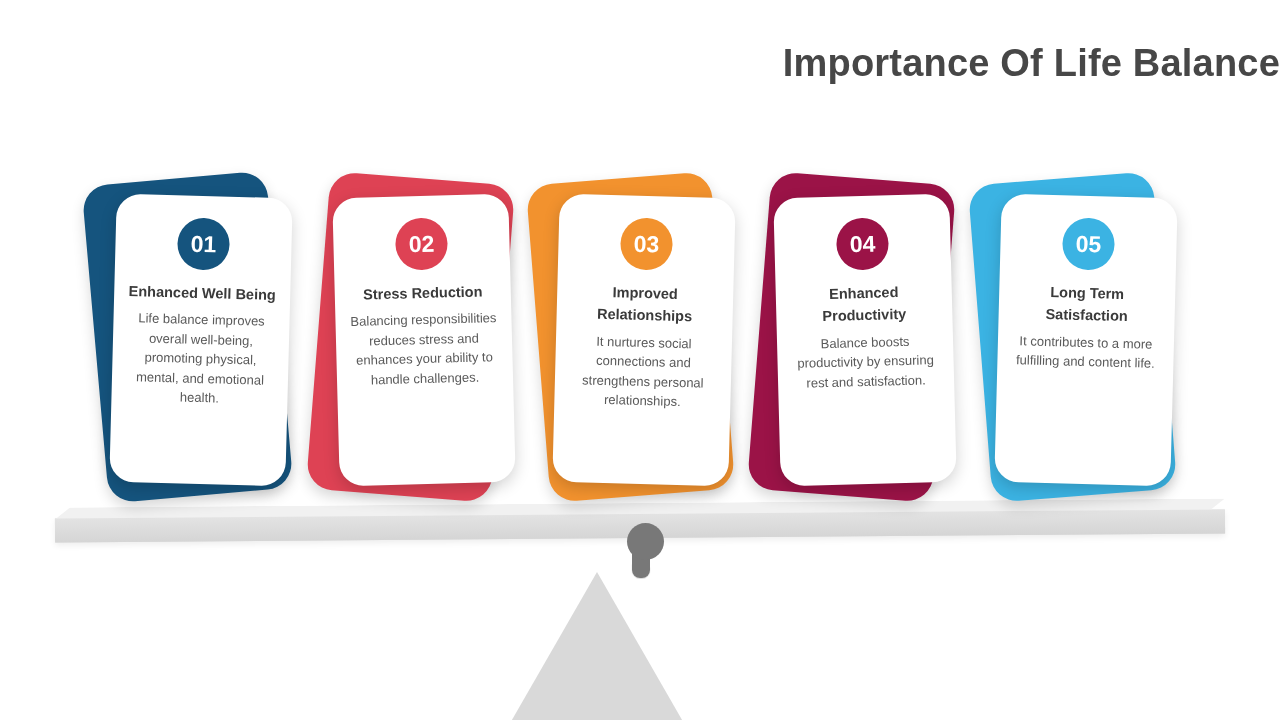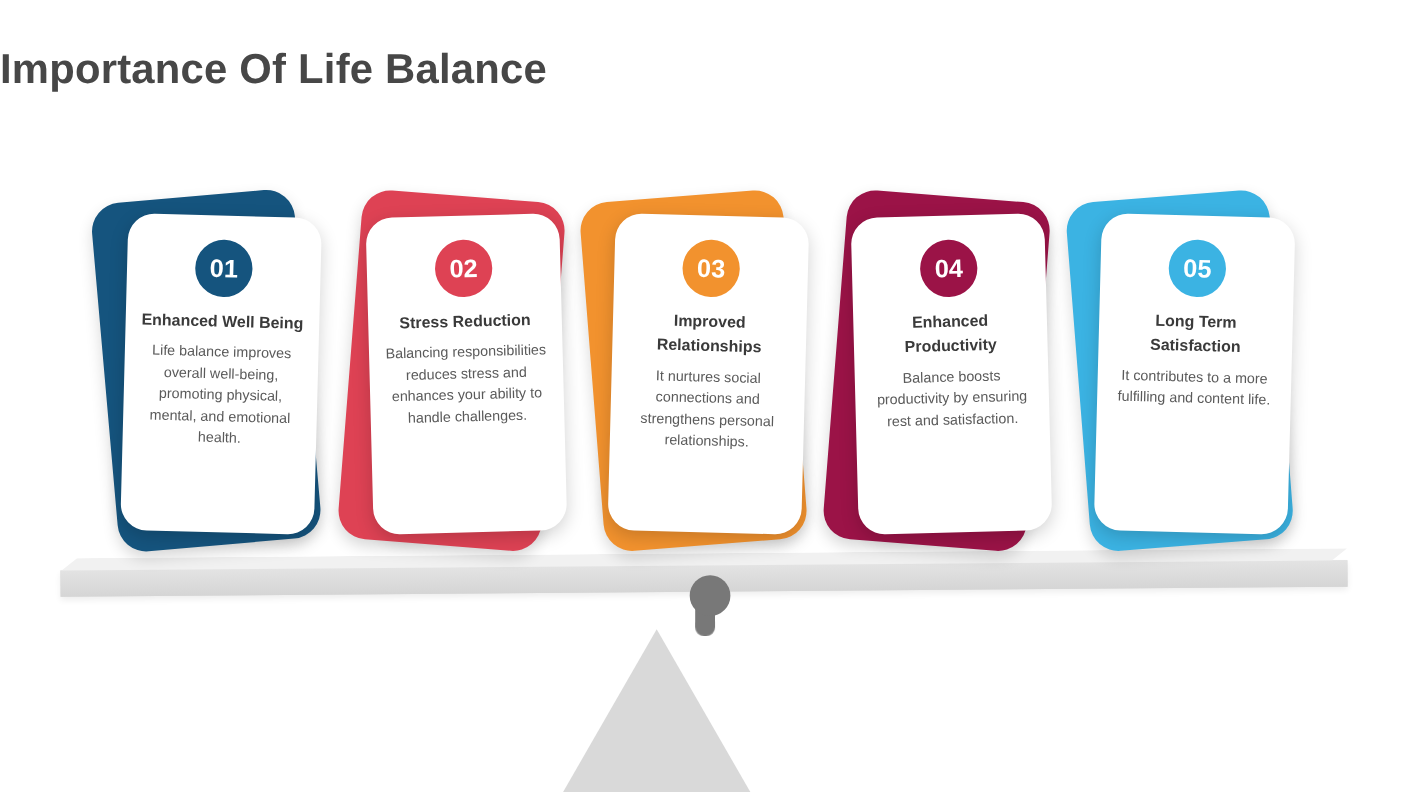--- a/index.html
+++ b/index.html
@@ -20,21 +20,21 @@
     background: #ffffff;
     overflow: hidden;
   }
 
   
   .page-title {
     position: absolute;
     top: 42px;
     left: 0;
     width: 1280px;
-    text-align: left;
+    text-align: right;
     font-size: 38px;
     font-weight: bold;
     color: #474747;
     letter-spacing: 0.2px;
   }
 
   
   .balance {
     position: absolute;
     left: 0;

